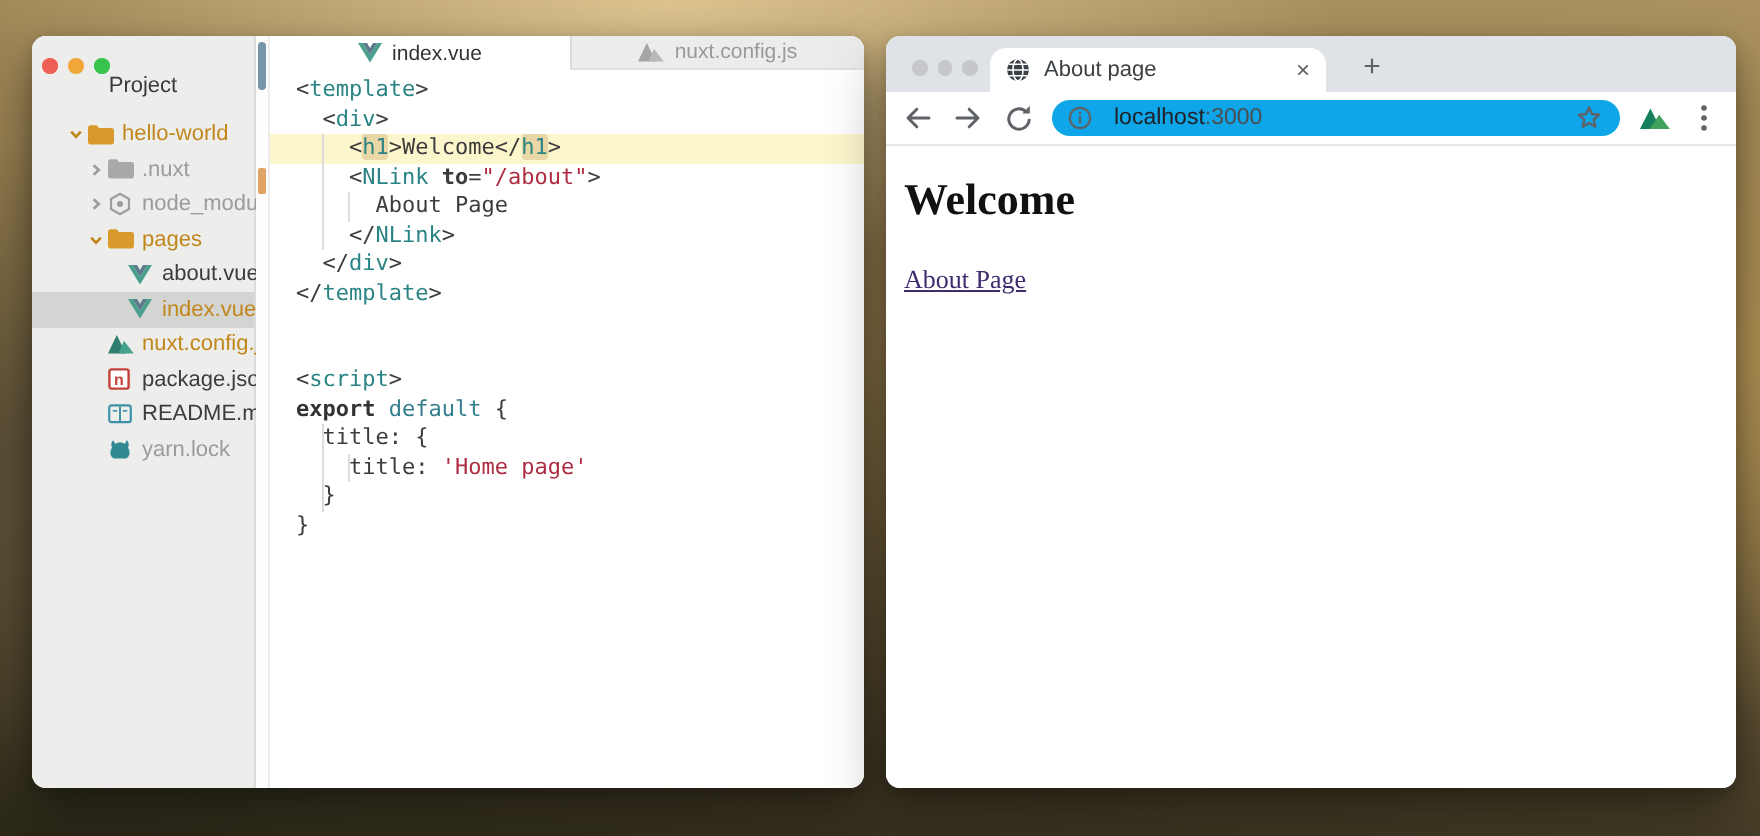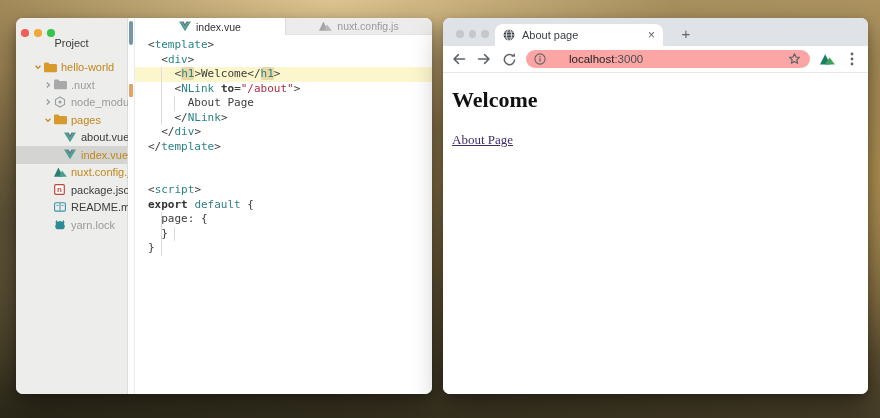--- a/index.html
+++ b/index.html
@@ -58,21 +58,21 @@
   .tabstrip{height:28px;background:#dfe2e6;display:flex;align-items:flex-end;position:relative;flex:0 0 28px;}
   .tabstrip .traffic{position:absolute;left:13px;top:12px;padding:0;gap:5px;}
   .chrome-tab{position:absolute;left:52px;bottom:0;width:168px;height:22px;background:#fff;border-radius:8px 8px 0 0;
     display:flex;align-items:center;padding:0 8px;box-sizing:border-box;gap:7px;font-size:11px;color:#3c4043;}
   .chrome-tab .title{flex:1;overflow:hidden;white-space:nowrap;}
   .chrome-tab .close{color:#5f6368;font-size:12px;line-height:1;}
   .newtab{position:absolute;left:232px;bottom:2px;width:22px;height:22px;display:flex;align-items:center;justify-content:center;
     color:#5f6368;font-size:15px;}
   .toolbar{height:26px;background:#fff;display:flex;align-items:center;padding:0 8px;gap:9px;flex:0 0 26px;border-bottom:1px solid #e6e8ea;}
   .navic{display:flex;align-items:center;justify-content:center;width:16px;height:16px;}
-  .omnibox{flex:1;height:18px;background:#fca5a5;border-radius:9px;display:flex;align-items:center;padding:0 8px;gap:23px;
+  .omnibox{flex:1;height:18px;background:#0ea5e9;border-radius:9px;display:flex;align-items:center;padding:0 8px;gap:11px;
     font-size:11.5px;color:#202124;}
   .omnibox .host{color:#202124;}
   .omnibox .port{color:#494e53;}
   .omnibox .spacer{flex:1;}
   .viewport{flex:1;background:#fff;padding-left:9px;}
   .viewport h1{font-family:"Liberation Serif",serif;font-size:22px;color:#111;margin:14px 0 0 0;line-height:1.15;}
   .viewport a{display:inline-block;margin-top:20px;font-family:"Liberation Serif",serif;font-size:13px;
     color:#3f2b6e;text-decoration:underline;}
 </style>
 </head>
@@ -234,21 +234,22 @@
         <div class="code-line hl"><span class="tok-pun">    &lt;</span><span class="tok-taghl">h1</span><span class="tok-pun">&gt;</span><span class="tok-txt">Welcome</span><span class="tok-pun">&lt;/</span><span class="tok-taghl">h1</span><span class="tok-pun">&gt;</span></div>
         <div class="code-line"><span class="tok-pun">    &lt;</span><span class="tok-tag">NLink </span><span class="tok-attr">to</span><span class="tok-pun">=</span><span class="tok-str">"/about"</span><span class="tok-pun">&gt;</span></div>
         <div class="code-line"><span class="tok-txt">      About Page</span></div>
         <div class="code-line"><span class="tok-pun">    &lt;/</span><span class="tok-tag">NLink</span><span class="tok-pun">&gt;</span></div>
         <div class="code-line"><span class="tok-pun">  &lt;/</span><span class="tok-tag">div</span><span class="tok-pun">&gt;</span></div>
         <div class="code-line"><span class="tok-pun">&lt;/</span><span class="tok-tag">template</span><span class="tok-pun">&gt;</span></div>
         <div class="code-line">&nbsp;</div>
         <div class="code-line">&nbsp;</div>
         <div class="code-line"><span class="tok-pun">&lt;</span><span class="tok-tag">script</span><span class="tok-pun">&gt;</span></div>
         <div class="code-line"><span class="tok-kw">export</span><span class="tok-txt"> </span><span class="tok-kw2">default</span><span class="tok-txt"> {</span></div>
-        <div class="code-line"><span class="tok-txt">  page: {</span></div>
+        <div class="code-line"><span class="tok-txt">  title: {</span></div>
+        <div class="code-line"><span class="tok-txt">    title: </span><span class="tok-str">'Home page'</span></div>
         <div class="code-line"><span class="tok-txt">  }</span></div>
         <div class="code-line"><span class="tok-txt">}</span></div>
         <div class="guide" style="left: 26px; top: 32px; height: 58px;"></div>
         <div class="guide" style="left: 39px; top: 61px; height: 14.5px;"></div>
         <div class="guide" style="left: 26px; top: 177px; height: 43.5px;"></div>
         <div class="guide" style="left: 39px; top: 191.5px; height: 14.5px;"></div>
       </div>
   </div>
 </section>
 

